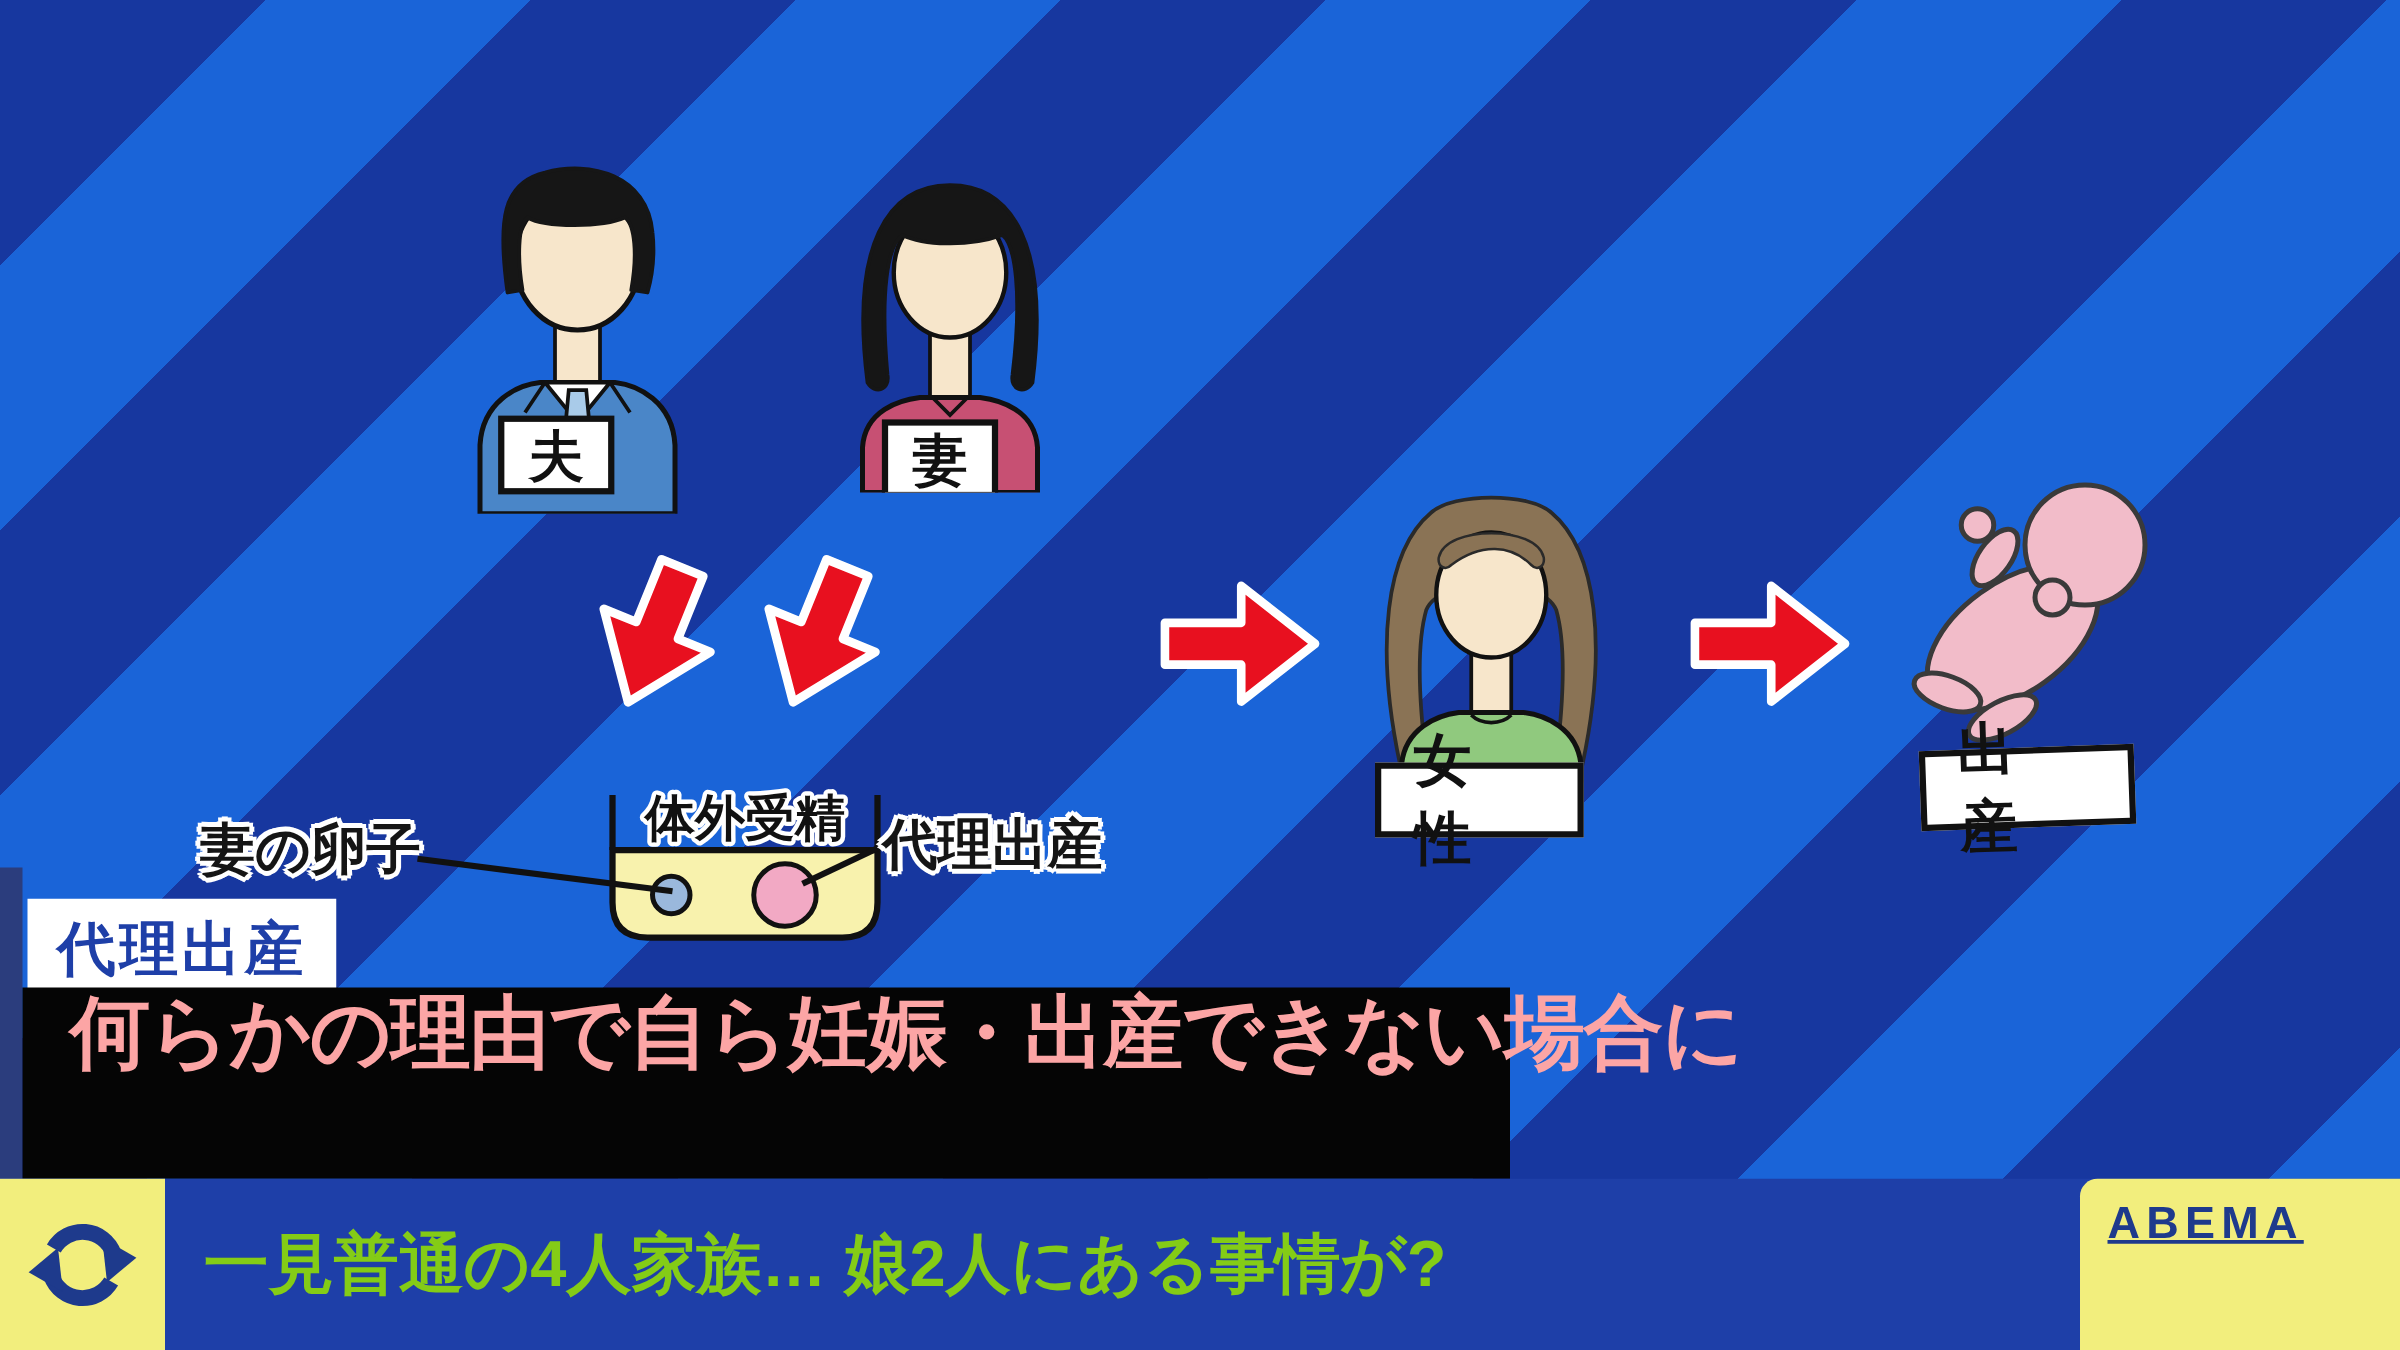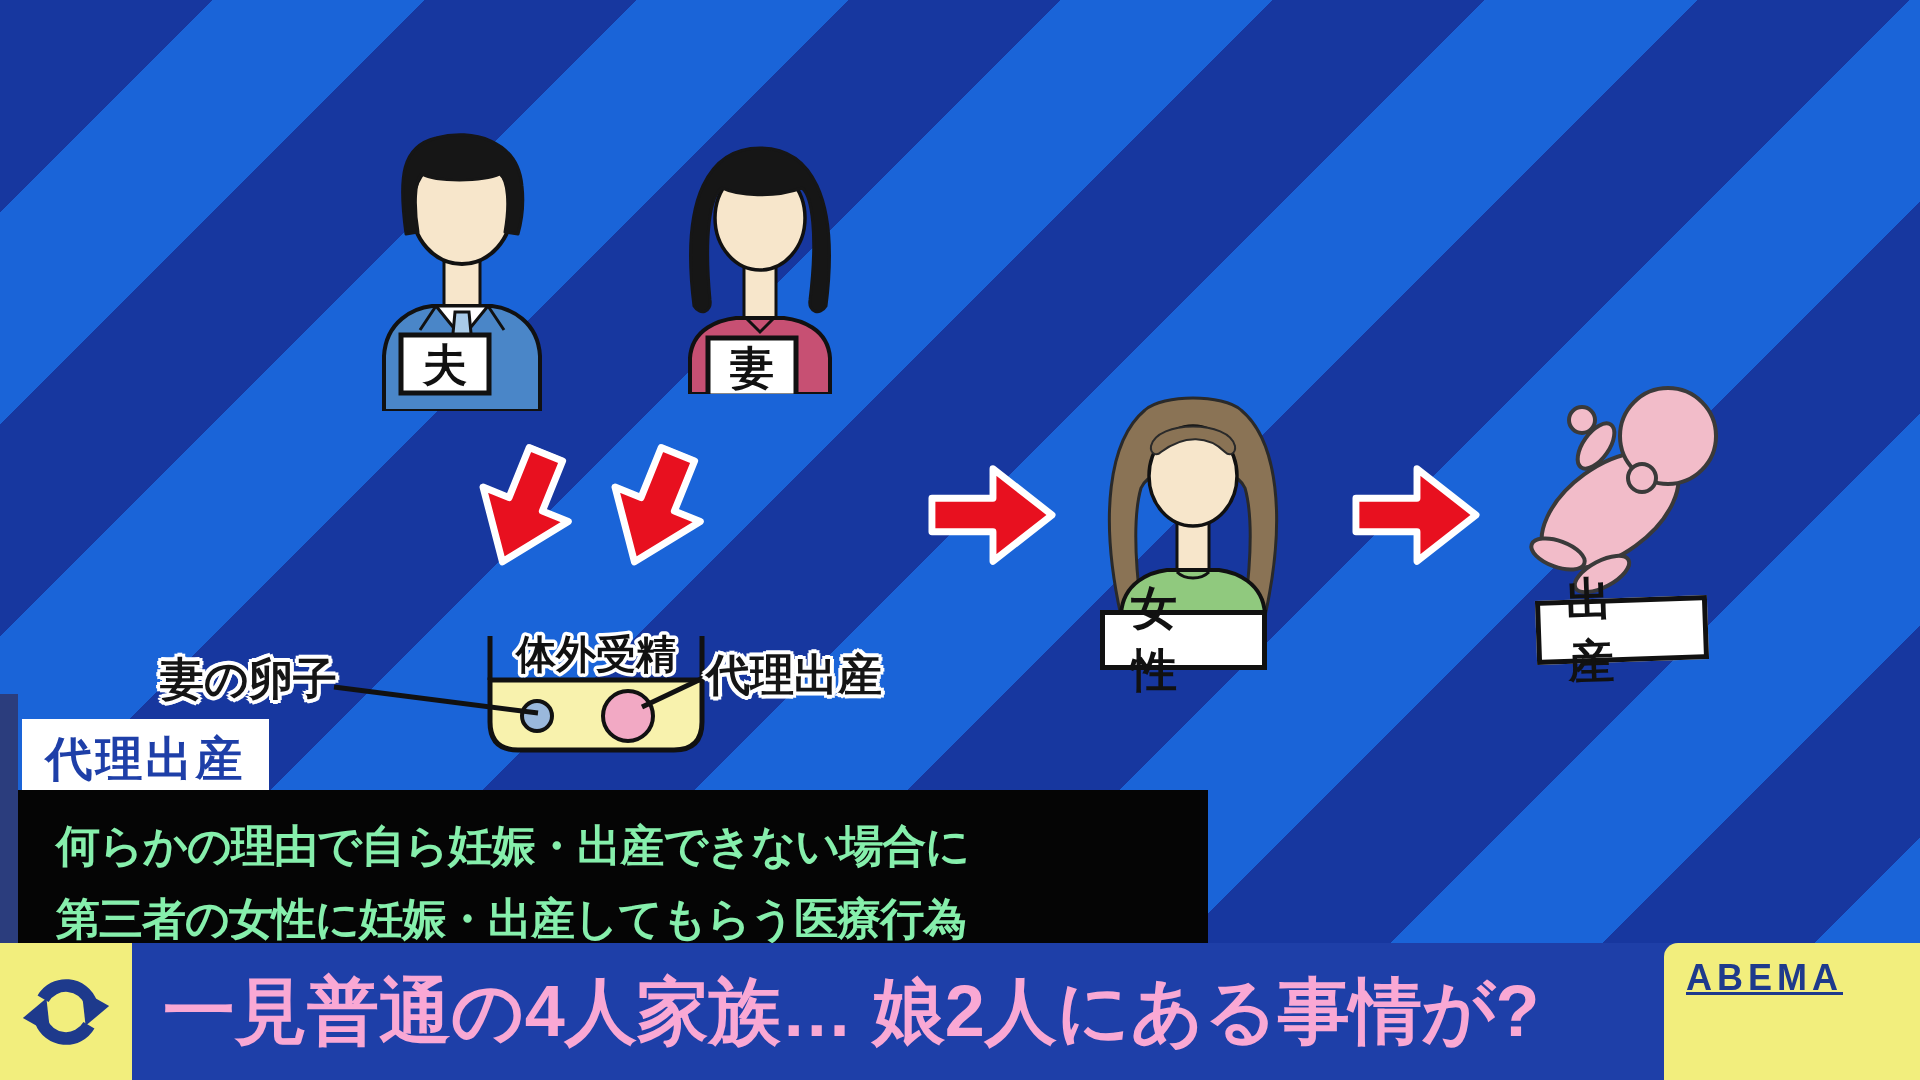--- a/index.html
+++ b/index.html
@@ -23,29 +23,29 @@
   }
   .tag-wide{font-size:46px;letter-spacing:26px;padding-left:26px;}
   
   .term-box{
     background:#fff;display:flex;align-items:center;justify-content:center;
     font-size:47px;font-weight:bold;color:#1e3fa8;letter-spacing:3px;
   }
   .navy-strip{background:#2b3d7d;}
   
   .def-box{
-    background:#050505;color:#86efac;font-weight:bold;
-    font-size:44px;line-height:73px;letter-spacing:-1px;
-    padding:19px 0 0 38px;box-sizing:border-box;white-space:nowrap;
+    background:#050505;color:#fca5a5;font-weight:bold;
+    font-size:64px;line-height:73px;letter-spacing:-1px;
+    padding:0 0 0 38px;box-sizing:border-box;white-space:nowrap;
   }
   
   .banner{background:#1e3fa8;}
   .banner-yellow-square{background:#f2ee7d;display:flex;align-items:center;justify-content:center;}
   .headline{
-    color:#f9a8d4;font-size:72px;font-weight:bold;white-space:nowrap;
+    color:#84cc16;font-size:52px;font-weight:bold;white-space:nowrap;
     display:flex;align-items:center;height:100%;
   }
   .logo-box{
     background:#f2ee7d;border-radius:14px 0 0 0;
     color:#1e3a8c;box-sizing:border-box;padding:14px 0 0 22px;
   }
   .logo-top{font-size:36px;font-weight:bold;letter-spacing:5px;line-height:42px;text-decoration:underline;}
   .logo-bottom{font-size:70px;font-weight:bold;letter-spacing:1px;line-height:64px;margin-left:-2px;}
 </style>
 </head>
@@ -124,21 +124,20 @@
     <circle cx="64" cy="46" r="13" fill="#f2bcc9" stroke="#3a3a3a" stroke-width="4"></circle>
     <circle cx="124" cy="104" r="14" fill="#f2bcc9" stroke="#3a3a3a" stroke-width="4"></circle>
   </svg>
   <div class="abs tag-box tag-wide" style="left:1536px;top:598px;width:172px;height:64px;transform:rotate(-2deg)">出産</div>
 
   <div class="abs navy-strip" style="left:0;top:694px;width:18px;height:249px"></div>
   <div class="abs term-box" style="left:22px;top:719px;width:247px;height:80px">代理出産</div>
 
   <div class="abs def-box" style="left:18px;top:790px;width:1190px;height:153px">
     <div>何らかの理由で自ら妊娠・出産できない場合に</div>
-    <div>第三者の女性に妊娠・出産してもらう医療行為</div>
   </div>
 
   <div class="abs banner" style="left:0;top:943px;width:1920px;height:137px">
     <div class="abs banner-yellow-square" style="left:0;top:0;width:132px;height:137px">
       <svg width="98" height="98" viewBox="0 0 100 100">
         <path d="M26.6,36.5 A27,27 0 0 1 75.4,40.8" stroke="#1e3a8c" stroke-width="13" fill="none"></path>
         <polygon points="66,28 94,44 70,64" fill="#1e3a8c"></polygon>
         <path d="M73.4,63.5 A27,27 0 0 1 24.6,59.2" stroke="#1e3a8c" stroke-width="13" fill="none"></path>
         <polygon points="34,72 6,56 30,36" fill="#1e3a8c"></polygon>
       </svg>

